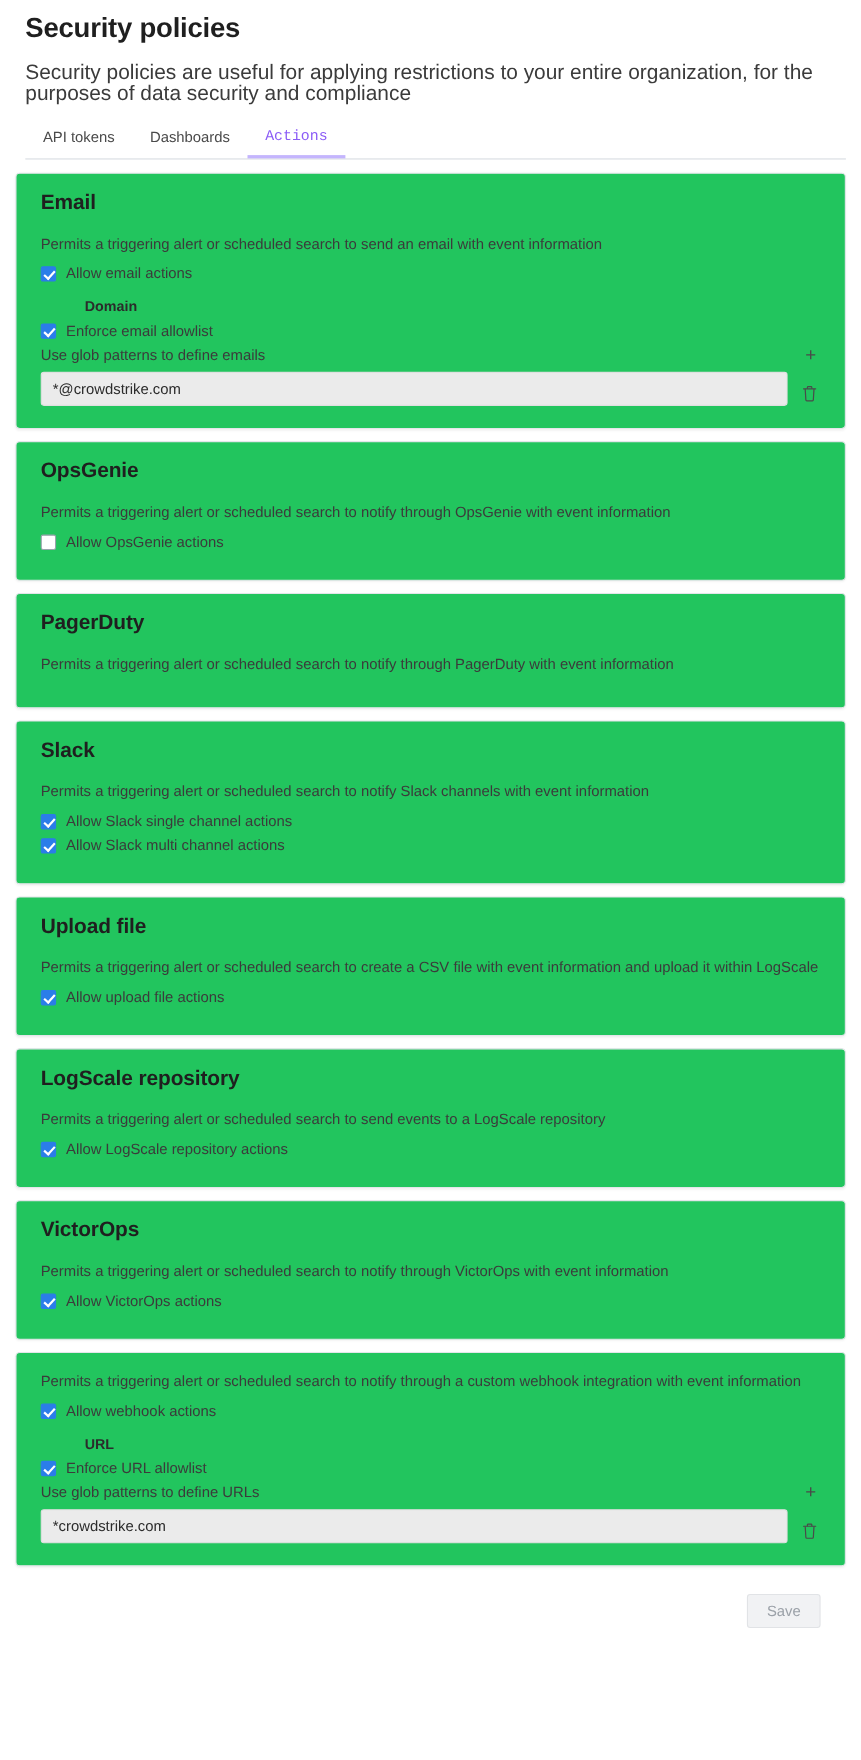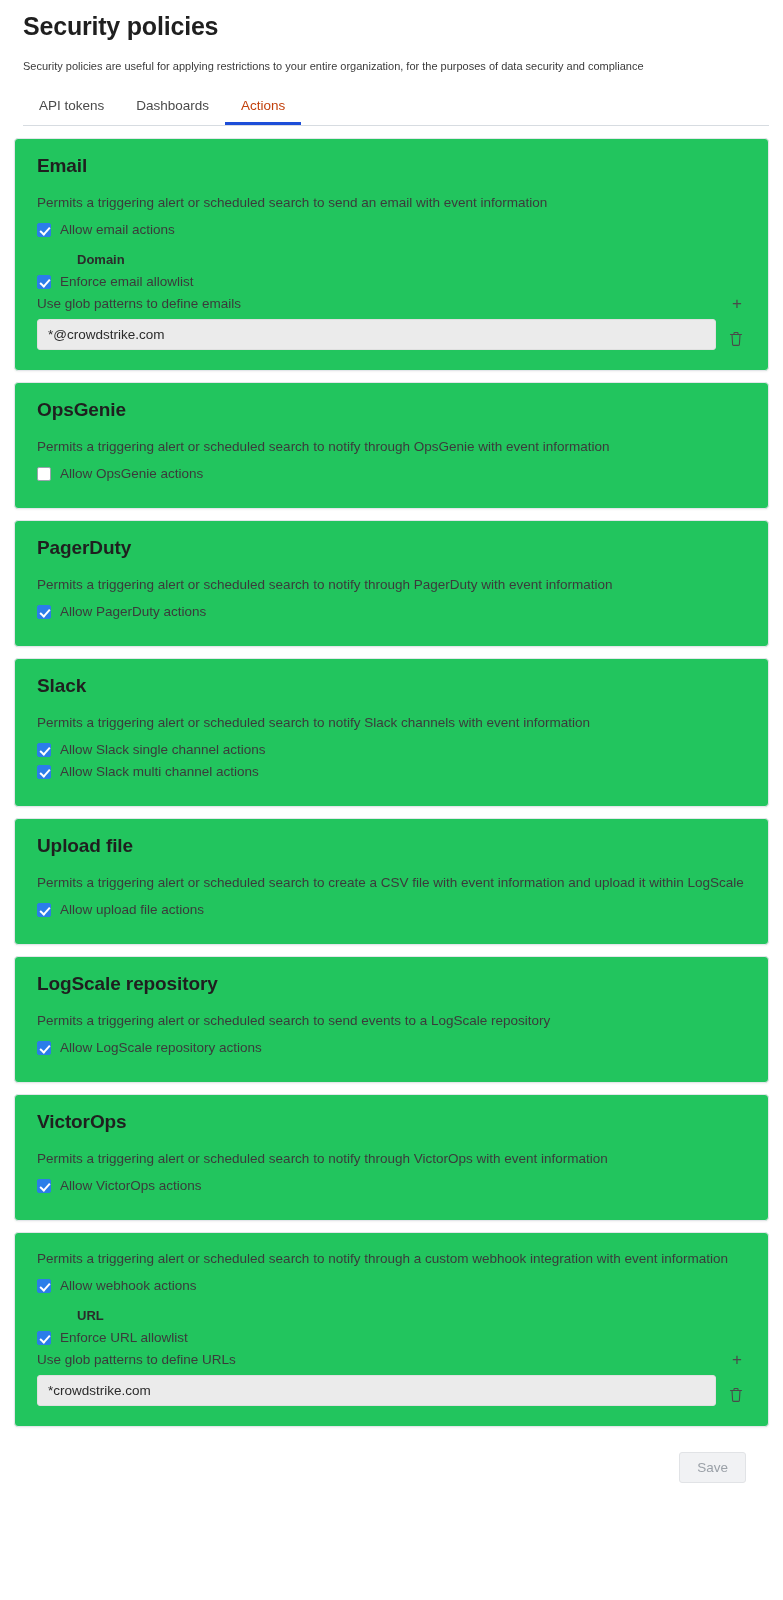--- a/index.html
+++ b/index.html
@@ -19,21 +19,21 @@
     padding: 0 14px 0 14px;
   }
   .page-title {
     font-size: 25px;
     font-weight: bold;
     color: #1f1f1f;
     margin: 12px 0 10px 9px;
     letter-spacing: -0.2px;
   }
   .page-desc {
-    font-size: 11px;
+    font-size: 19px;
     line-height: 19px;
     color: #3b3b3b;
     margin: 16px 0 0 9px;
     max-width: 730px;
   }
   .tabs {
     margin-top: 16px;
     margin-left: 9px;
     border-bottom: 1px solid #d7dce1;
     display: flex;
@@ -43,22 +43,23 @@
   }
   .tab {
     font-size: 13.5px;
     color: #4a4a4a;
     padding: 6px 16px 9px 16px;
     cursor: pointer;
     border-bottom: 3px solid transparent;
     white-space: nowrap;
   }
   .tab.active {
-    color: #c2410c;
-    border-bottom: 3px solid #1d4ed8;
+    color: #8b5cf6;
+    border-bottom: 3px solid #c4b5fd;
+    font-family: Liberation Mono, monospace;
   }
   .cards {
     margin-top: 12px;
   }
   .card {
     background: #22c55e;
     border: 1px solid #e3e6ea;
     border-radius: 4px;
     box-shadow: 0 1px 2px rgba(0,0,0,0.05);
     padding: 16px 22px 20px 22px;
@@ -231,24 +232,20 @@
       <div class="card-desc">Permits a triggering alert or scheduled search to notify through OpsGenie with event information</div>
       <div class="check-row">
         <span class="cb off"></span>
         <span class="check-label">Allow OpsGenie actions</span>
       </div>
     </div>
 
     <div class="card">
       <div class="card-title">PagerDuty</div>
       <div class="card-desc">Permits a triggering alert or scheduled search to notify through PagerDuty with event information</div>
-      <div class="check-row">
-        <span class="cb on"></span>
-        <span class="check-label">Allow PagerDuty actions</span>
-      </div>
     </div>
 
     <div class="card">
       <div class="card-title">Slack</div>
       <div class="card-desc">Permits a triggering alert or scheduled search to notify Slack channels with event information</div>
       <div class="check-row">
         <span class="cb on"></span>
         <span class="check-label">Allow Slack single channel actions</span>
       </div>
       <div class="check-row">

